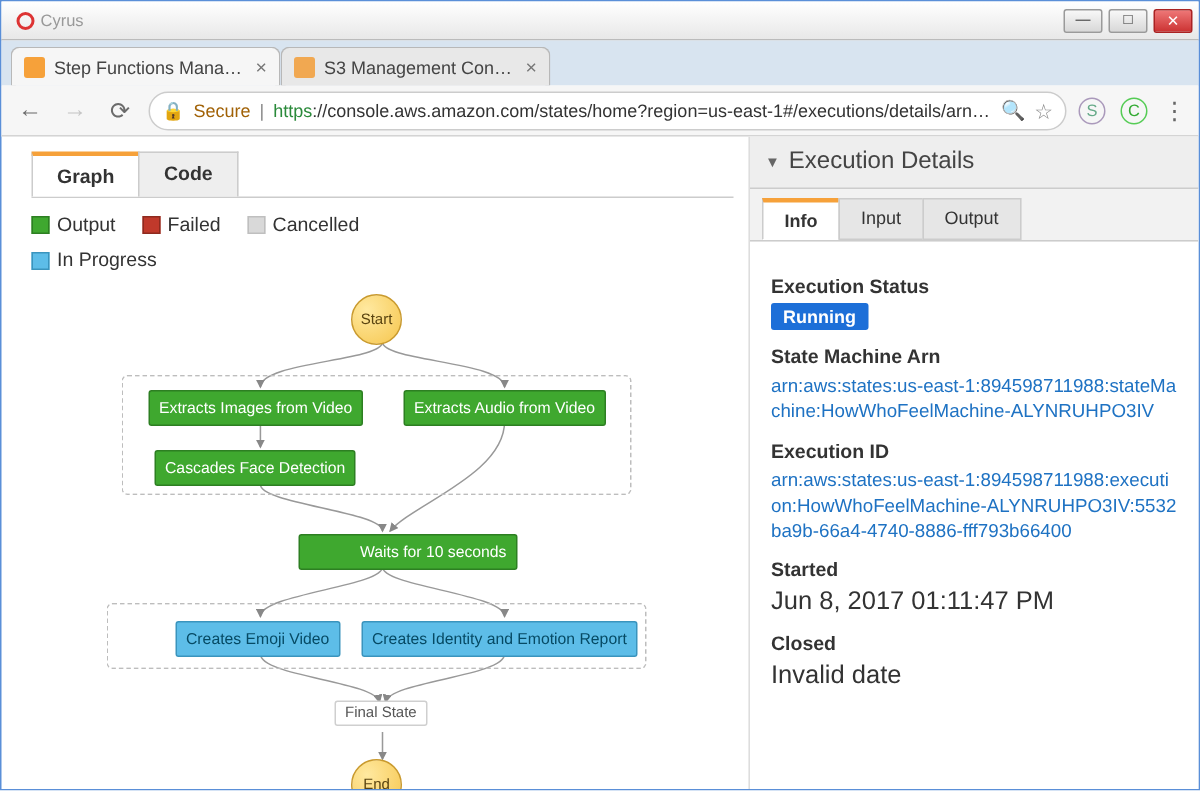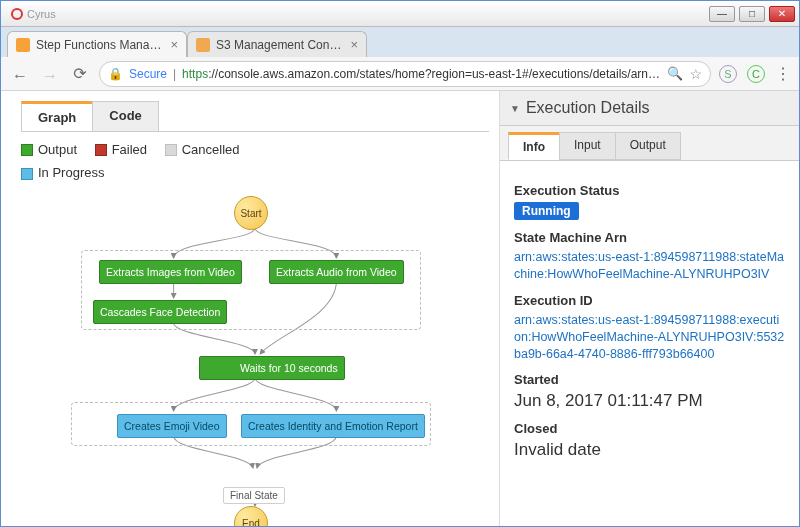--- a/index.html
+++ b/index.html
@@ -22,21 +22,21 @@
   .browser-tab .tab-icon.s3 { background:#f1a851;}
   .browser-tab .tab-title { white-space: nowrap; overflow: hidden; text-overflow: ellipsis; }
   .browser-tab .tab-close { font-size: 13px; color:#777; }
 
   
   .toolbar { height: 34px; background: #f6f6f6; border-bottom: 1px solid #d4d4d4; display: flex; align-items: center; padding: 0 8px; gap: 8px; }
   .nav-btn { width: 22px; height: 22px; border-radius: 50%; display:flex; align-items:center; justify-content:center; color:#6b6b6b; font-size:16px; }
   .nav-btn.disabled { color:#c6c6c6; }
   .omnibox { flex:1; height: 26px; border:1px solid #ccc; border-radius:13px; background:#fff; display:flex; align-items:center; padding:0 8px; font-size:12px; color:#555; gap:6px; overflow:hidden;}
   .lock { color:#2a8a3a; font-size:12px;}
-  .secure { color:#3b82f6; }
+  .secure { color:#a16207; }
   .url-text { color:#333; white-space:nowrap; overflow:hidden; text-overflow:ellipsis; flex:1;}
   .url-https { color:#2a8a3a; }
   .star { color:#888; font-size:14px;}
   .right-icons { display:flex; align-items:center; gap:10px; color:#666; }
   .circle-s { width:18px; height:18px; border:1px solid #a9b; border-radius:50%; display:flex; align-items:center; justify-content:center; font-size:11px; color:#6a8;}
   .circle-c { width:18px; height:18px; border:1px solid #5c5; border-radius:50%; display:flex; align-items:center; justify-content:center; font-size:11px; color:#3a3;}
   .menu-dots { font-size:16px; letter-spacing:0;}
 
   
   .content { flex:1; display:flex; overflow:hidden; }
@@ -178,29 +178,29 @@
             <path d="M310,240 C310,255 235,258 232,272"></path>
             <path d="M230,292 L230,310"></path>
           </g>
         </svg>
 
         <div class="circle-node" style="left:213px; top:0px;">Start</div>
 
         <div class="dashed-group" style="left:60px; top:54px; width:340px; height:80px;"></div>
         <div class="gbox" style="left:248px; top:64px;">Extracts Audio from Video</div>
         <div class="gbox" style="left:78px; top:64px;">Extracts Images from Video</div>
-        <div class="gbox" style="left:72px; top:104px;">Cascades Face Detection</div>
+        <div class="gbox" style="left:82px; top:104px;">Cascades Face Detection</div>
 
         <div class="gbox" style="left:178px; top:160px;padding-left:40px;">Waits for 10 seconds</div>
 
         <div class="dashed-group" style="left:50px; top:206px; width:360px; height:44px;"></div>
         <div class="bbox" style="left:96px; top:218px;">Creates Emoji Video</div>
         <div class="bbox" style="left:220px; top:218px;">Creates Identity and Emotion Report</div>
 
-        <div class="small-label" style="left:202px; top:291px;text-align:center;">Final State</div>
+        <div class="small-label" style="left:202px; top:271px;text-align:center;">Final State</div>
 
         <div class="circle-node" style="left:213px; top:310px;">End</div>
       </div>
     </div>
 
     <div class="right-pane">
       <div class="panel-title">
         <span class="tri">▼</span>
         <span>Execution Details</span>
       </div>

